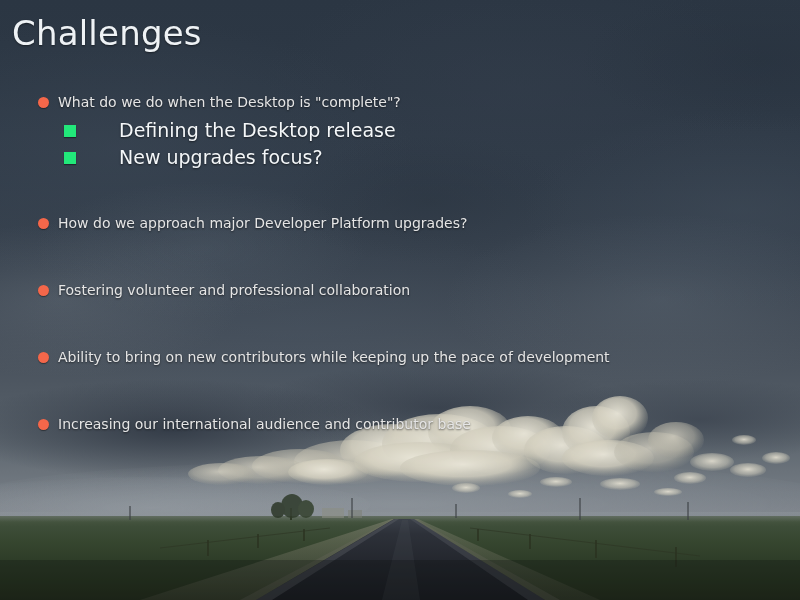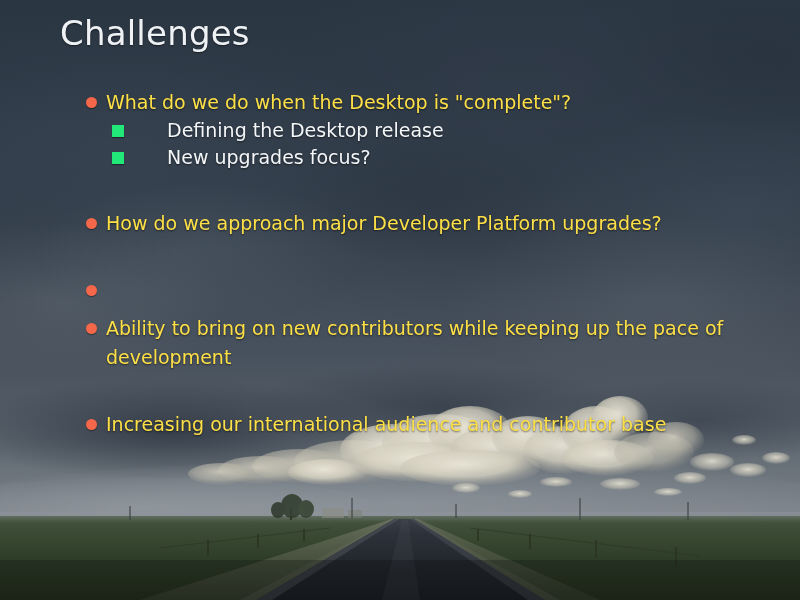--- a/index.html
+++ b/index.html
@@ -88,21 +88,20 @@
       radial-gradient(ellipse 220px 24px at 120px 548px, rgba(90,104,70,0.40) 0%, rgba(90,104,70,0) 70%),
       radial-gradient(ellipse 200px 22px at 660px 552px, rgba(84,98,66,0.38) 0%, rgba(84,98,66,0) 70%),
       radial-gradient(ellipse 160px 16px at 400px 524px, rgba(110,122,92,0.30) 0%, rgba(110,122,92,0) 72%);
   }
 
   
   #content {
     position: absolute;
     inset: 0;
     z-index: 5;
-    margin-left: 48px;
   }
   #title {
     position: absolute;
     left: 12px;
     top: 12px;
     font-size: 34px;
     line-height: 42px;
     color: #eef2f5;
     font-weight: 400;
     letter-spacing: 0.2px;
@@ -116,23 +115,23 @@
     width: 800px;
   }
   .bullet {
     position: relative;
     margin: 0;
     padding: 0;
   }
   .b1 {
     padding-left: 58px;
     padding-right: 48px;
-    font-size: 19px;
+    font-size: 14px;
     line-height: 29px;
-    color: #fde047;
+    color: #e5e5e5;
     text-shadow: 0 1px 2px rgba(0,0,0,0.55);
   }
   .b2 {
     padding-left: 119px;
     padding-right: 48px;
     font-size: 19px;
     line-height: 27px;
     color: #f4f7f9;
     text-shadow: 0 1px 2px rgba(0,0,0,0.55);
   }
@@ -328,20 +327,21 @@
 
       <div class="bullet b1">
         <span class="marker-dot"></span>
         <span>How do we approach major Developer Platform upgrades?</span>
       </div>
 
       <div class="gap-lg"></div>
 
       <div class="bullet b1">
         <span class="marker-dot"></span>
+        <span>Fostering volunteer and professional collaboration</span>
       </div>
 
       <div class="gap-lg"></div>
 
       <div class="bullet b1">
         <span class="marker-dot"></span>
         <span>Ability to bring on new contributors while keeping up the pace of development</span>
       </div>
 
       <div class="gap-md"></div>

